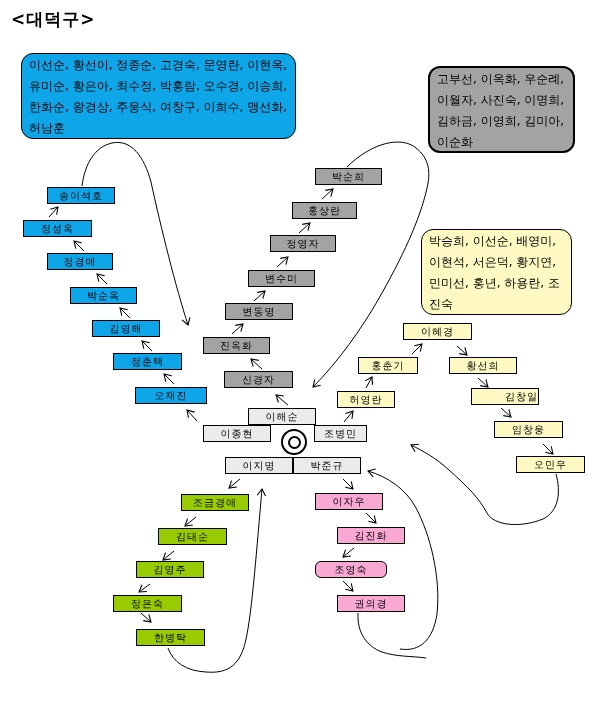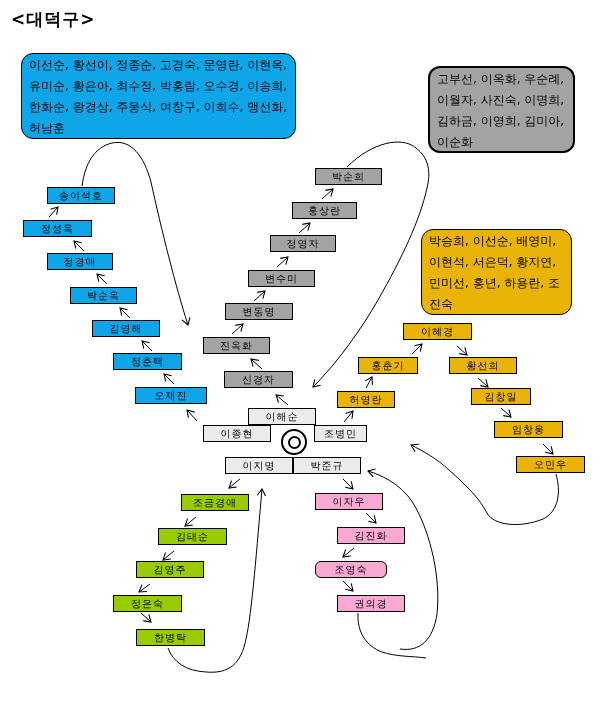--- a/index.html
+++ b/index.html
@@ -9,21 +9,21 @@
   svg.wires{position:absolute;left:0;top:0;z-index:1;}
   .memberbox{position:absolute;z-index:2;border:2px solid #000;border-radius:12px;
              font-size:12px;line-height:21px;color:#000;padding:1px 7px;box-sizing:border-box;}
   .node{position:absolute;z-index:3;border:1px solid #000;height:17px;line-height:16px;
         font-size:10px;text-align:center;color:#000;letter-spacing:1px;box-sizing:border-box;}
   .dcircle{position:absolute;z-index:3;width:26px;height:26px;border:2px solid #000;border-radius:50%;
            background:#fff;display:flex;align-items:center;justify-content:center;box-sizing:border-box;}
   .dcircle .inner{width:13px;height:13px;border:2px solid #000;border-radius:50%;box-sizing:border-box;}
   .c-yellow{background:#0ea5e9;}
   .c-chart{background:#a3a3a3;}
-  .c-pink{background:#eab308;}
+  .c-pink{background:#fef9c3;}
   .c-gray{background:#EBEBEB;}
   .c-green{background:#99CC00;}
   .c-cyan{background:#f9a8d4;}
 </style>
 </head>
 <body>
 
 <div class="canvas">
 
   <div class="title">&lt;대덕구&gt;</div>
@@ -111,21 +111,21 @@
   <div class="dcircle" style="left:281px;top:429px;">
       <div class="inner"></div>
     </div>
   <div class="node c-gray" style="left:225px;top:457px;width:68px;">이지명</div>
   <div class="node c-gray" style="left:293px;top:457px;width:68px;">박준규</div>
 
   <div class="node c-pink" style="left:403px;top:323px;width:69px;">이혜경</div>
   <div class="node c-pink" style="left:358px;top:357px;width:60px;">홍춘기</div>
   <div class="node c-pink" style="left:449px;top:357px;width:68px;">황선희</div>
   <div class="node c-pink" style="left:337px;top:391px;width:58px;">허영란</div>
-  <div class="node c-pink" style="left:471px;top:388px;width:60px;">김창일</div>
+  <div class="node c-pink" style="left:471px;top:388px;width:68px;text-align:right;">김창일</div>
   <div class="node c-pink" style="left:494px;top:421px;width:69px;">임창웅</div>
   <div class="node c-pink" style="left:516px;top:456px;width:69px;">오민우</div>
 
   <div class="node c-green" style="left:181px;top:494px;width:68px;">조금경애</div>
   <div class="node c-green" style="left:158px;top:528px;width:69px;">김태순</div>
   <div class="node c-green" style="left:136px;top:561px;width:68px;">김영주</div>
   <div class="node c-green" style="left:113px;top:595px;width:69px;">정은숙</div>
   <div class="node c-green" style="left:136px;top:629px;width:69px;">한병탁</div>
 
   <div class="node c-cyan" style="left:315px;top:493px;width:68px;">이자우</div>

